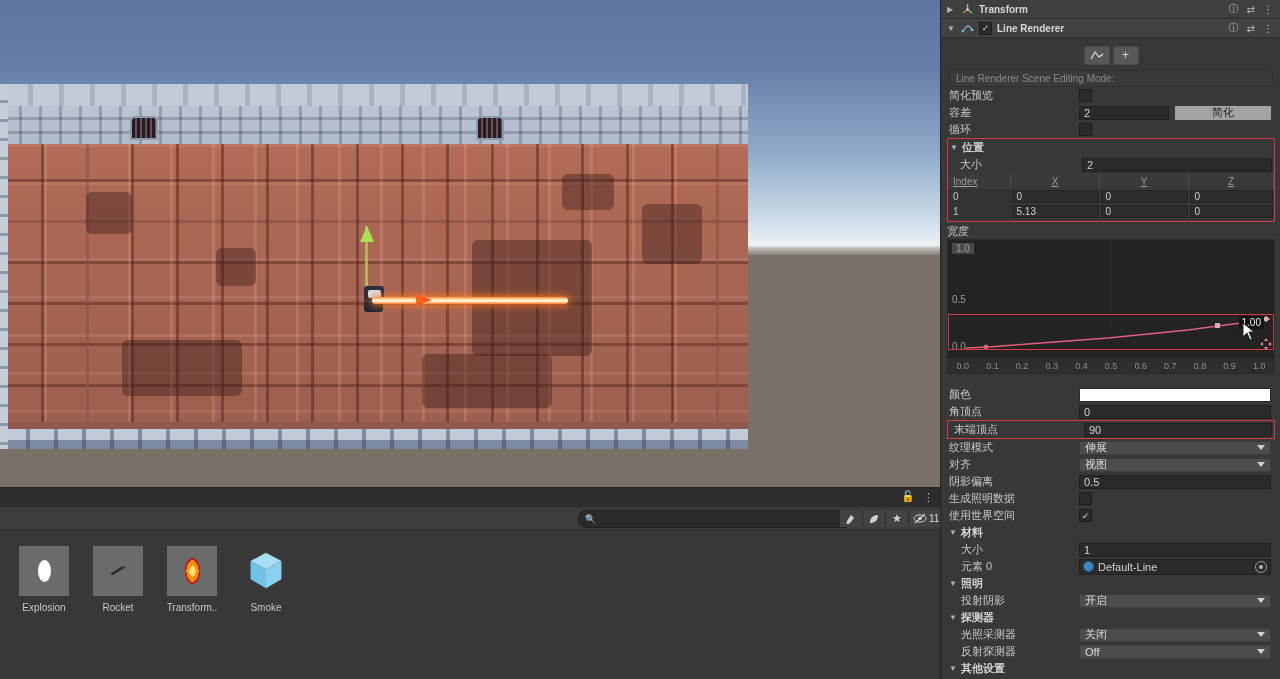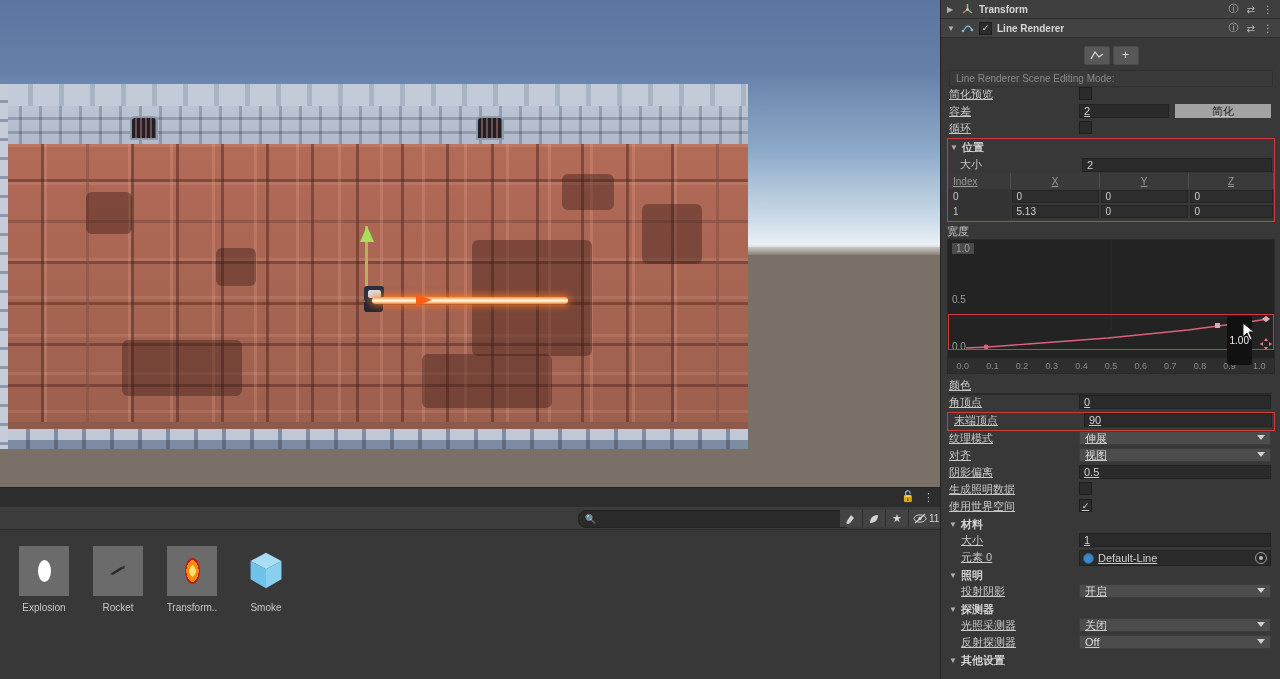--- a/index.html
+++ b/index.html
@@ -99,21 +99,21 @@
   .hdr-icons{display:flex;gap:8px;align-items:center;padding-right:8px;color:#b9b9b9;font-size:10px;}
   .chk{width:11px;height:11px;background:#2b2b2b;border:1px solid #1e1e1e;margin-right:5px;
       display:flex;align-items:center;justify-content:center;font-size:9px;color:#d8d8d8;cursor:pointer;}
 
   #curve-tools{height:26px;display:flex;align-items:center;justify-content:center;gap:3px;margin-top:4px;}
   .sq-btn{width:24px;height:17px;background:#585858;border:1px solid #4a4a4a;border-radius:2px;
       display:flex;align-items:center;justify-content:center;color:#dcdcdc;font-size:12px;cursor:pointer;}
   #edit-mode-bar{margin:2px 8px 0 8px;height:15px;background:#3a3a3a;border:1px solid #303030;border-radius:2px;
       display:flex;align-items:center;padding-left:6px;color:#8a8a8a;font-size:10px;}
 
-  .row{height:17px;display:flex;padding-left:8px;box-sizing:border-box;text-decoration:underline;}
+  .row{height:17px;display:flex;align-items:center;padding-left:8px;box-sizing:border-box;}
   .row .lbl{width:130px;color:#c9c9c9;font-size:11px;}
   .row .lbl.ind{padding-left:12px;width:118px;}
   .field{flex:1;height:14px;background:#2a2a2a;border:1px solid #212121;color:#d0d0d0;
       font-size:11px;display:flex;align-items:center;padding-left:4px;box-sizing:border-box;margin-right:10px;}
   .dropdown{flex:1;height:14px;background:#4c4c4c;border:1px solid #3c3c3c;color:#dcdcdc;font-size:11px;
       display:flex;align-items:center;padding-left:5px;box-sizing:border-box;margin-right:10px;position:relative;}
   .dropdown .caret{position:absolute;right:5px;top:3px;width:0;height:0;
       border-left:4px solid transparent;border-right:4px solid transparent;border-top:5px solid #cfcfcf;}
   .cbox{width:11px;height:11px;background:#2b2b2b;border:1px solid #1d1d1d;display:flex;
       align-items:center;justify-content:center;font-size:9px;color:#ddd;cursor:pointer;}
@@ -139,22 +139,22 @@
       display:flex;align-items:center;padding-left:4px;box-sizing:border-box;margin:1px 1px;}
   table.pos td.idxcell{color:#c6c6c6;font-size:10px;padding-left:5px;background:#333;}
 
   
   #width-block{margin:2px 6px 0 6px;}
   #width-graph{position:relative;height:118px;background:#232323;border:1px solid #2a2a2a;}
   .yl{position:absolute;left:4px;color:#9d9d9d;font-size:10px;}
   #curve-svg{position:absolute;left:0;top:0;}
   #curve-redbox{position:absolute;left:0;top:74px;width:100%;height:36px;border:1px solid #d33a3a;
       box-sizing:border-box;}
-  #curve-tip{position:absolute;right:22px;top:76px;background:#111;color:#eee;font-size:10px;
-      padding:19px 3px;border-radius:2px;}
+  #curve-tip{position:absolute;right:10px;top:76px;background:#111;color:#eee;font-size:10px;
+      padding:1px 3px;border-radius:2px;}
   #cursor-arrow{position:absolute;right:16px;top:82px;}
   #x-axis{height:14px;display:flex;align-items:center;background:#2e2e2e;border:1px solid #2a2a2a;border-top:0;}
   #x-axis span{flex:1;text-align:center;color:#8d8d8d;font-size:9px;}
   #endcap-row{margin:0 6px;border:1px solid #d33a3a;}
   #material-dot{width:9px;height:9px;border-radius:50%;background:#3d86c6;
       border:1px solid #2a5d8c;margin:0 4px 0 3px;}
   .obj-field{flex:1;height:14px;background:#2a2a2a;border:1px solid #212121;color:#d0d0d0;font-size:11px;
       display:flex;align-items:center;margin-right:10px;position:relative;}
   .obj-field .pick{position:absolute;right:3px;top:1px;width:10px;height:10px;border:1px solid #9a9a9a;
       border-radius:50%;display:flex;align-items:center;justify-content:center;}
@@ -418,21 +418,21 @@
         <span>0.4</span>
         <span>0.5</span>
         <span>0.6</span>
         <span>0.7</span>
         <span>0.8</span>
         <span>0.9</span>
         <span>1.0</span>
       </div>
     </div>
 
-    <div class="row" style="margin-top:4px;flex-direction:column;">
+    <div class="row" style="margin-top:12px;">
       <span class="lbl">颜色</span>
       <span class="color-swatch"></span>
     </div>
 
     <div class="row">
       <span class="lbl">角顶点</span>
       <span class="field">0</span>
     </div>
 
     <div id="endcap-row">

